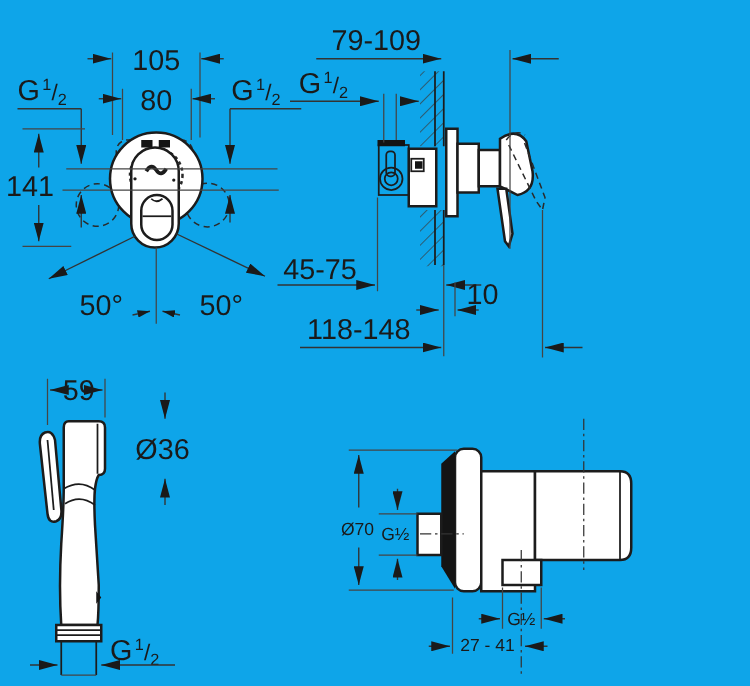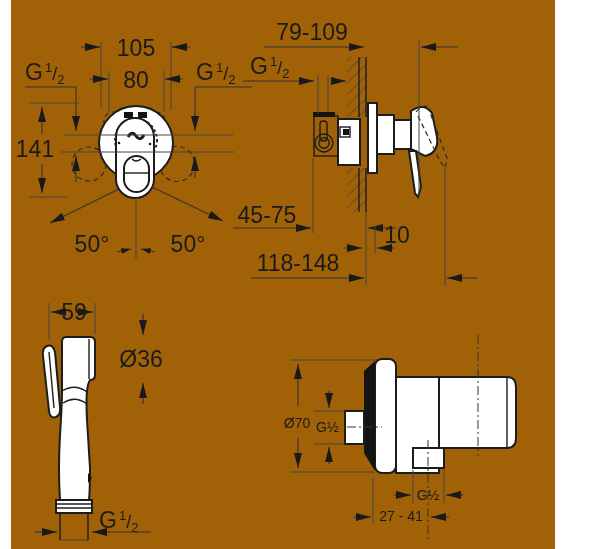--- a/index.html
+++ b/index.html
@@ -1,17 +1,17 @@
 <!DOCTYPE html>
 <html><head>
 <meta charset="utf-8">
 <style>
   html,body{margin:0;padding:0;background:#fff;}
-  .stage{width:544px;height:549px;background:#a16207;position:relative;overflow:hidden;
-         font-family:"Liberation Sans", sans-serif;margin-left:11px;}
+  .stage{width:600px;height:549px;background:#0ea5e9;position:relative;overflow:hidden;
+         font-family:"Liberation Sans", sans-serif;}
   svg text{fill:#1a1a1a;font-family:"Liberation Sans", sans-serif;}
   .dimtxt{font-size:23px;}
   .dimtxt-sm{font-size:14px;}
   .part{fill:#ffffff;stroke:#1c1c1c;stroke-width:2;}
   .part-thin{fill:none;stroke:#1c1c1c;stroke-width:1.4;}
   .solid-black{fill:#141414;stroke:none;}
   .dim{stroke:#333;stroke-width:1.1;fill:none;}
   .ext{stroke:#444;stroke-width:1;fill:none;}
   .dashed{stroke:#2a2a2a;stroke-width:1.2;fill:none;stroke-dasharray:5 3.5;}
   .dashdot{stroke:#333;stroke-width:1;fill:none;stroke-dasharray:9 3 2 3;}

